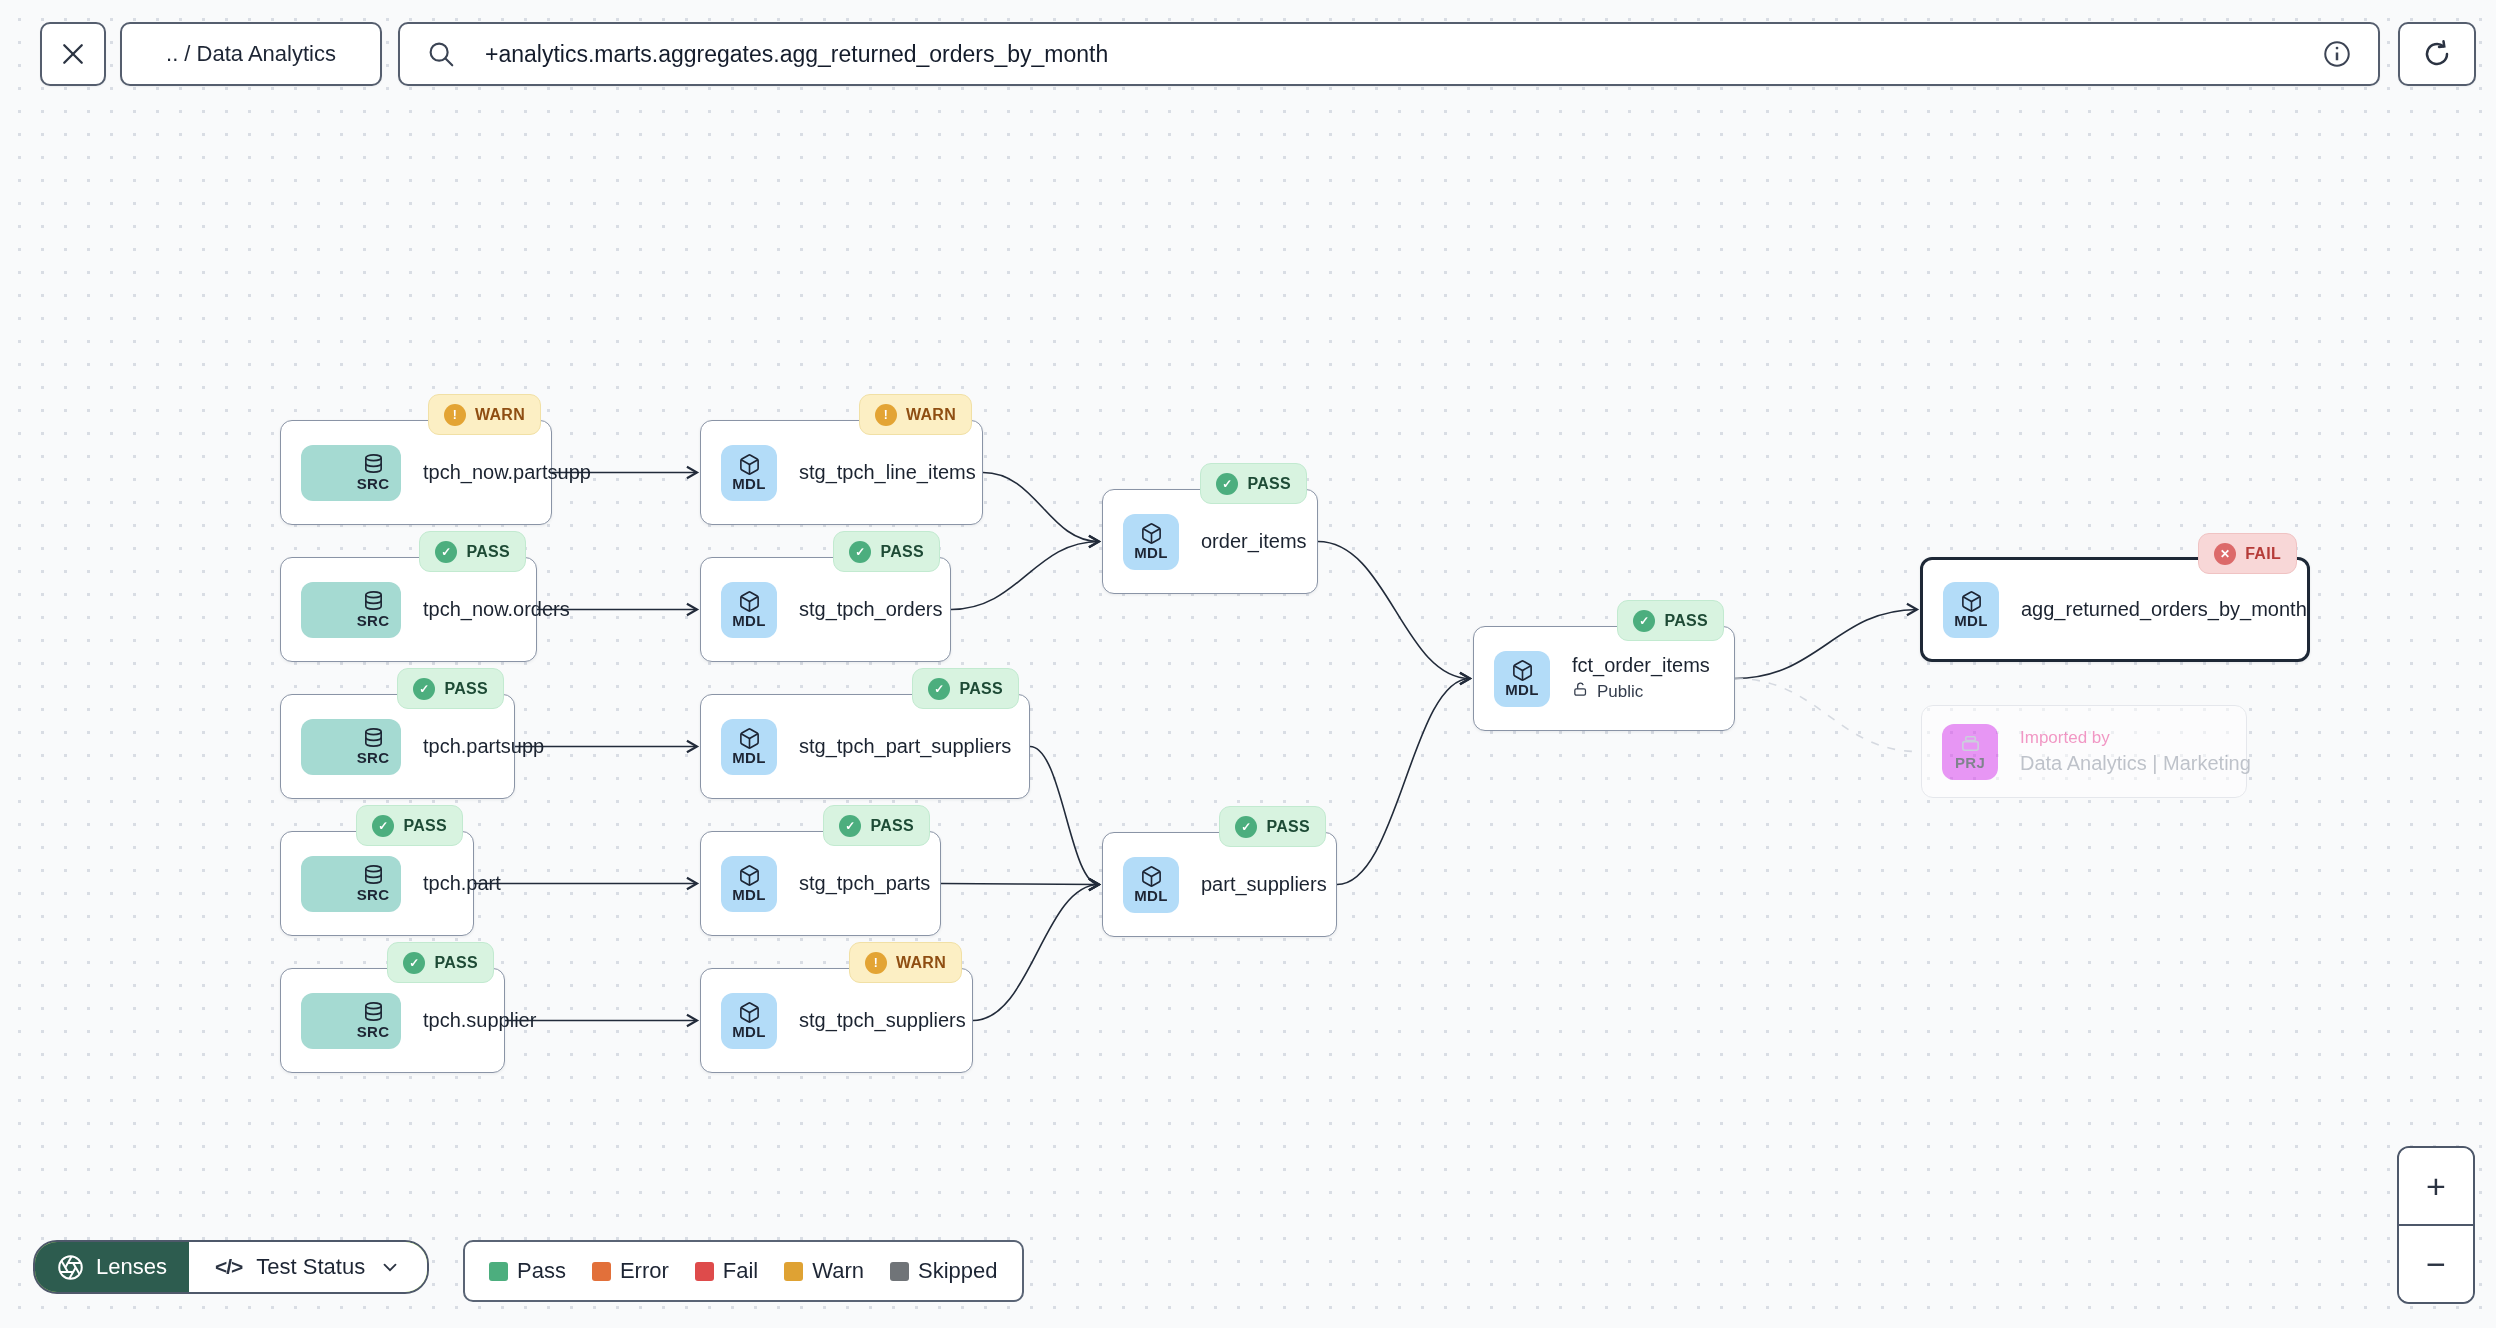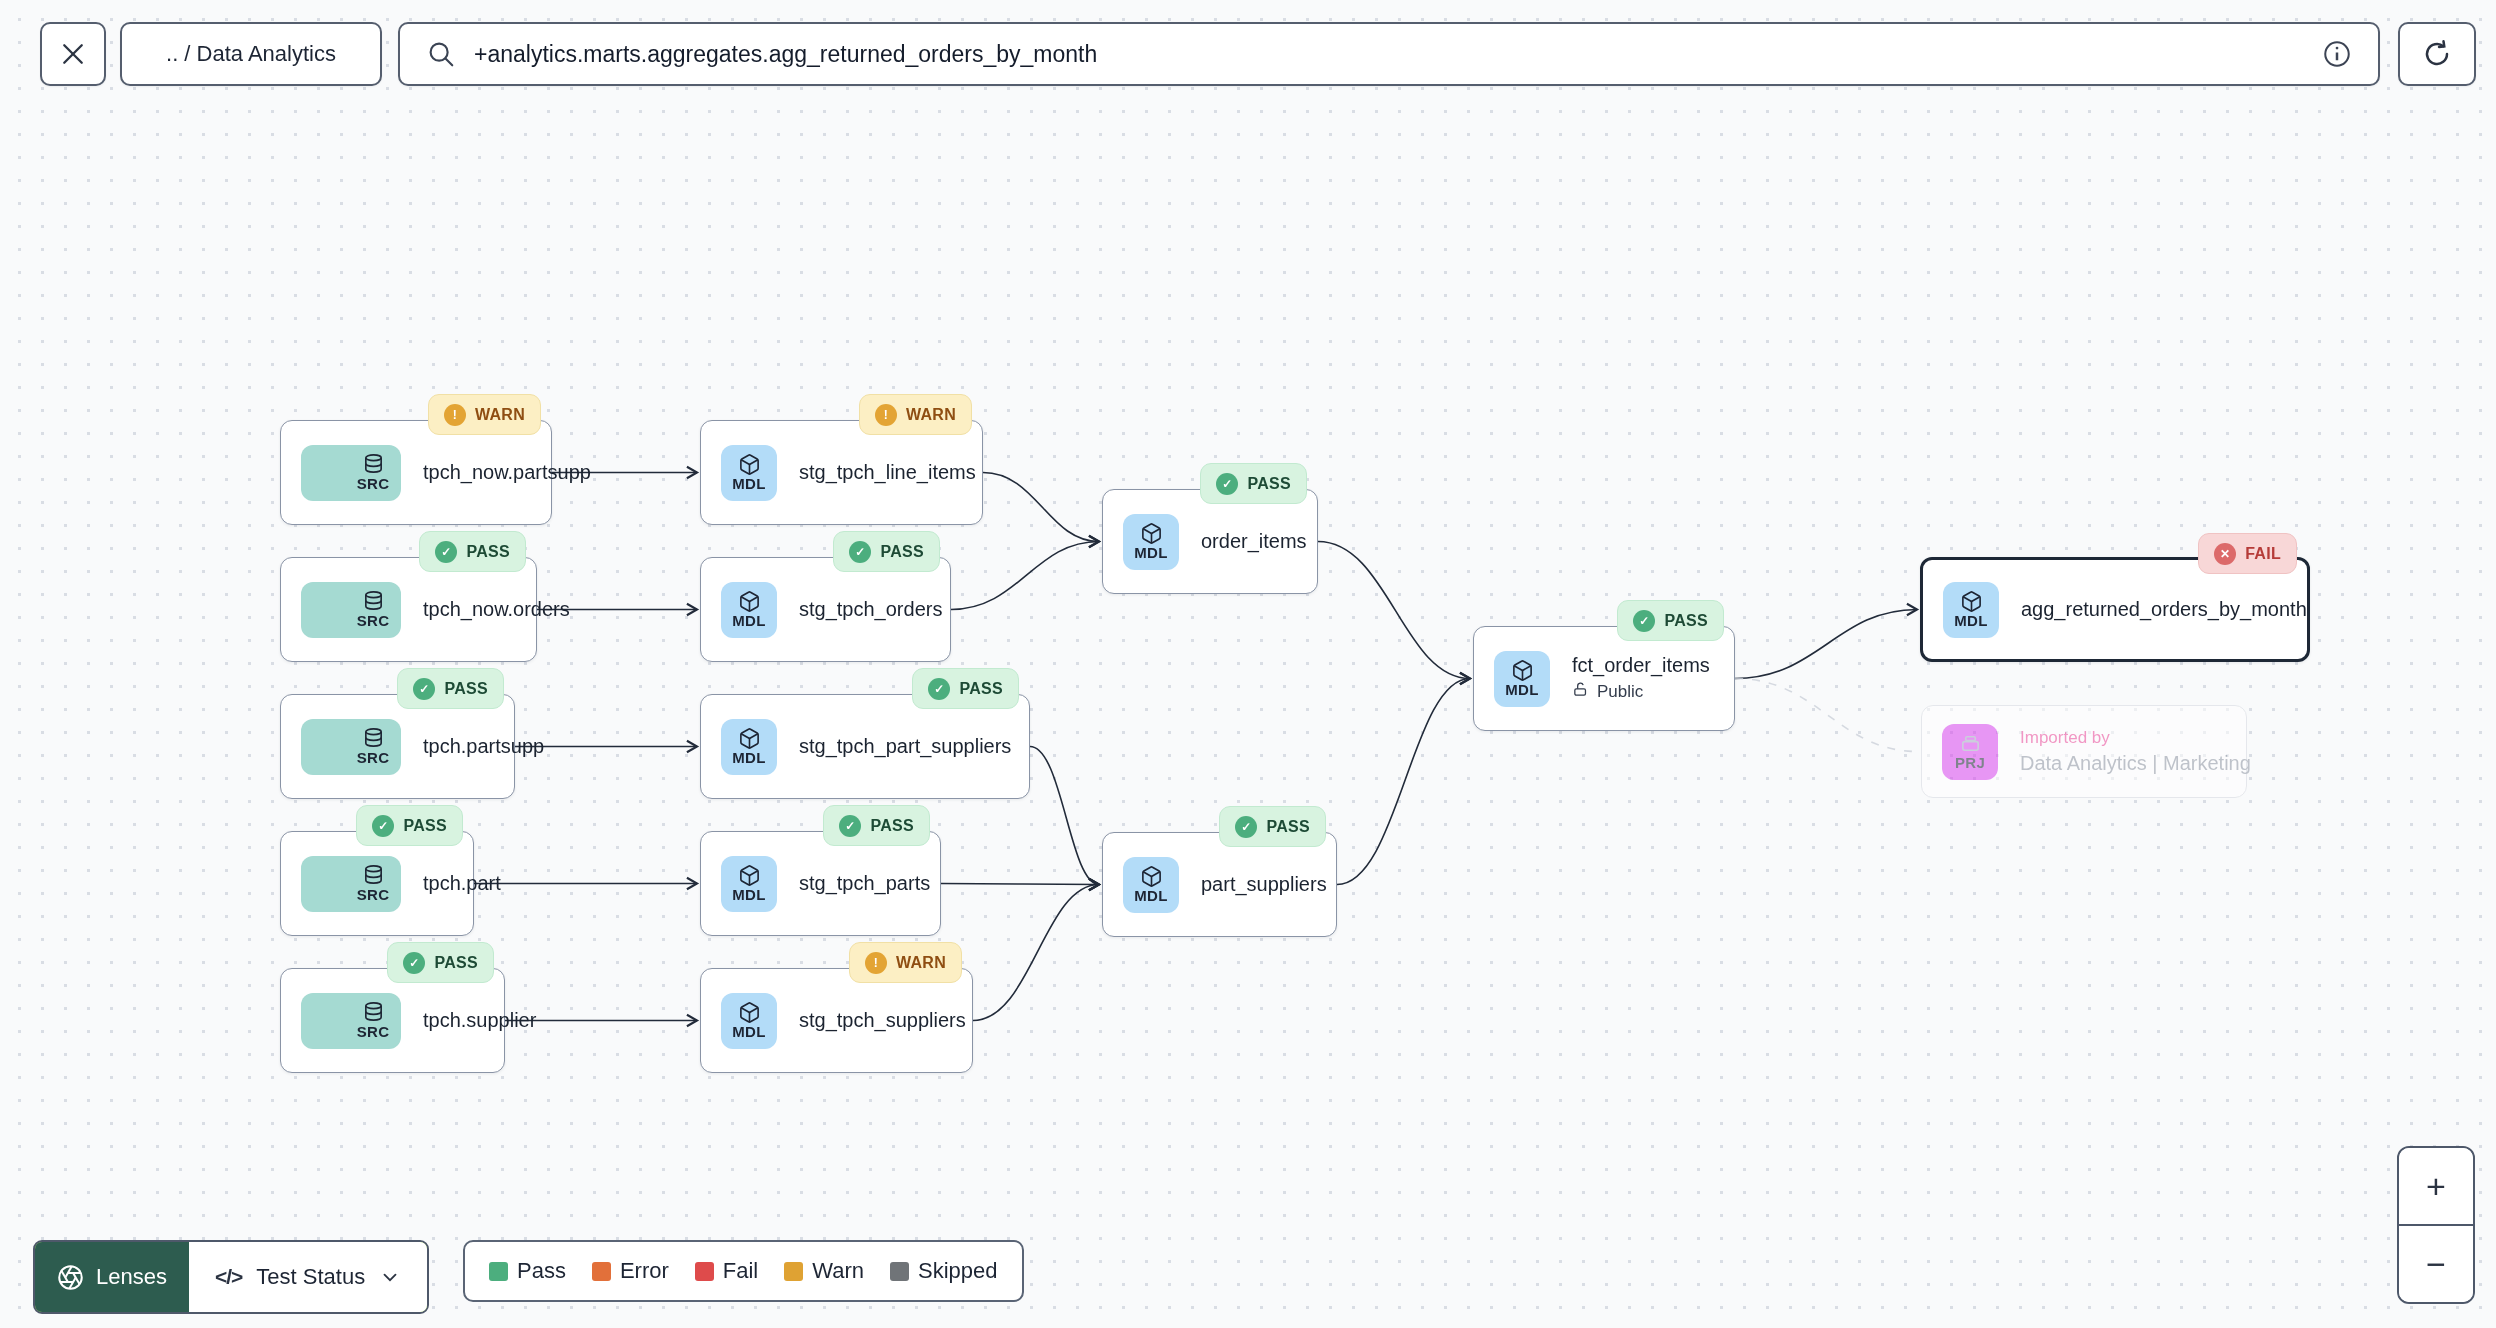--- a/index.html
+++ b/index.html
@@ -12,21 +12,21 @@
   }
   
   .tb-btn{
     position:absolute;top:22px;height:64px;background:#fff;
     border:2px solid #555e6e;border-radius:10px;box-sizing:border-box;
     display:flex;align-items:center;justify-content:center;
     box-shadow:0 1px 2px rgba(23,32,48,.06);
   }
   #close-btn{left:40px;width:66px;cursor:pointer;}
   #breadcrumb{left:120px;width:262px;font-size:22px;color:#1d2534;}
-  #searchbar{left:398px;width:1982px;justify-content:flex-start;padding:0 26px;gap:18px;}
+  #searchbar{left:398px;width:1982px;justify-content:flex-start;padding:0 26px;gap:29px;}
   #searchbar input{
     flex:1;border:none;outline:none;background:transparent;
     font-family:inherit;font-size:23px;color:#141c2b;padding:0;
   }
   #refresh-btn{left:2398px;width:78px;cursor:pointer;}
   .tb-icon{width:30px;height:30px;flex:0 0 auto;}
   
   #canvas{position:absolute;inset:0;}
   #edges{position:absolute;left:0;top:0;}
   .edge{fill:none;stroke:#222b3a;stroke-width:1.6px;}
@@ -63,21 +63,21 @@
     display:flex;align-items:center;justify-content:center;
   }
   .badge-PASS{background:#d8f3e0;color:#1d4a35;border:1px solid #c2ead0;}
   .badge-PASS .dot{background:#4cae7e;}
   .badge-WARN{background:#fcefc4;color:#8f4e12;border:1px solid #f1e0a5;}
   .badge-WARN .dot{background:#e3a434;}
   .badge-FAIL{background:#f8d7d7;color:#b53b38;border:1px solid #f0c3c3;}
   .badge-FAIL .dot{background:#dc6a6a;}
   
   #lens-control{
-    position:absolute;left:33px;top:1240px;height:74px;border:2px solid #4e586a;border-radius:9px;
+    position:absolute;left:33px;top:1240px;height:54px;border:2px solid #4e586a;border-radius:24px;
     box-sizing:border-box;display:flex;overflow:hidden;background:#bef264;align-items:stretch;
   }
   #lens-btn{
     display:flex;align-items:center;gap:12px;padding:0 22px;color:#fff;font-size:22px;cursor:pointer;
   }
   #lens-btn svg{width:27px;height:27px;}
   #lens-select{
     display:flex;align-items:center;gap:14px;padding:0 26px;background:#fff;
     font-size:22px;color:#1d2534;cursor:pointer;
   }

